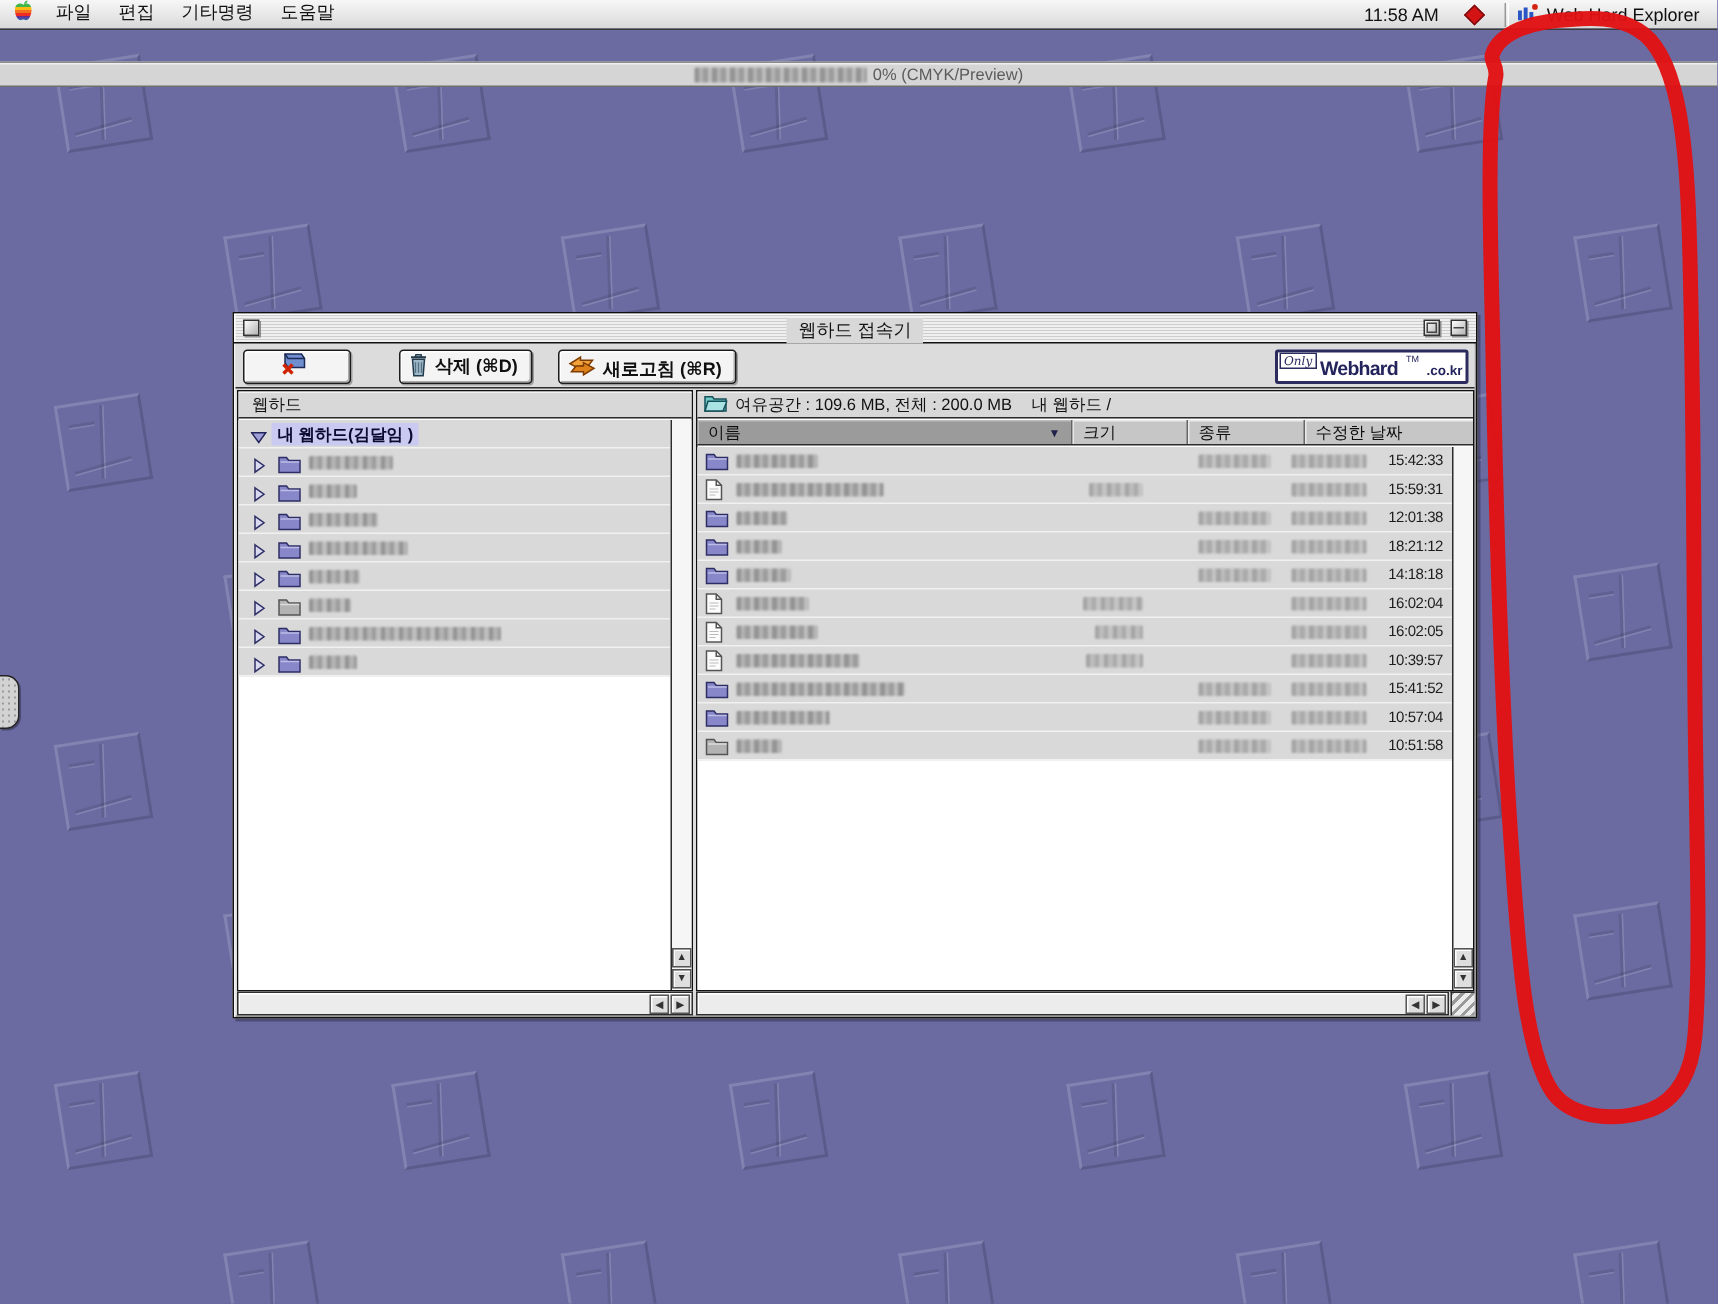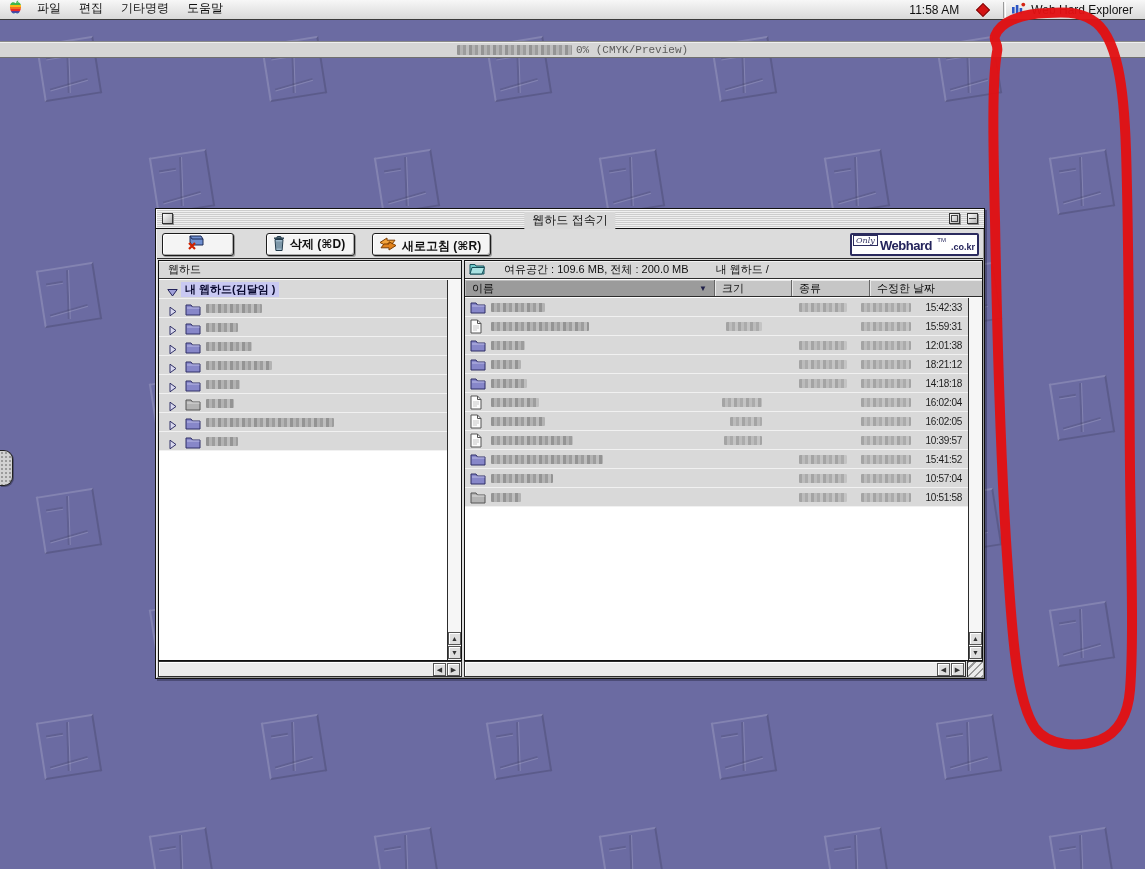--- a/index.html
+++ b/index.html
@@ -25,21 +25,21 @@
              transform:rotate(45deg); margin:0 10px; }
   .mb-divider { width:3px; height:16px; border-left:1px solid #9a9a9a; border-right:1px solid #fff; margin:0 5px; }
   .app-switcher { display:flex; align-items:center; gap:5px; font-size:12px; color:#101010; padding-right:12px; }
 
   
   .psbar {
     position:absolute; top:41px; left:0; right:0; height:17px; z-index:5;
     background:#d5d5d5; border-top:1px solid #8a8a8a; border-bottom:1px solid #6f6f6f;
     box-shadow:inset 0 1px 0 #efefef;
     display:flex; align-items:center; justify-content:center; gap:4px;
-    font-size:11px; color:#5c5c5c;font-family:Liberation Mono, monospace;
+    font-size:11px; color:#5c5c5c;
   }
 
   
   .desktop { position:absolute; left:0; top:20px; right:0; bottom:0; z-index:1; }
   .mtile { position:absolute; width:58px; height:58px; transform:rotate(-9deg);
     border:2px solid;
     border-color:rgba(255,255,255,0.16) rgba(0,0,0,0.14) rgba(0,0,0,0.14) rgba(255,255,255,0.16); }
   .mt-v { position:absolute; left:46%; top:4%; width:2px; height:90%; transform:rotate(7deg);
     border-left:2px solid rgba(0,0,0,0.10); border-right:1px solid rgba(255,255,255,0.16); }
   .mt-s { position:absolute; left:10%; bottom:18%; width:72%; height:2px; transform:rotate(-7deg);
@@ -105,21 +105,21 @@
   .tri { position:absolute; left:8px; top:4px; width:11px; height:11px; }
   .ticon { position:absolute; left:26px; top:3px; }
   .lp-vscroll { position:absolute; top:19px; right:0; width:14px; bottom:0;
     background:#f6f6f6; border-left:1px solid #2c2c2c; }
 
   
   .right-panel { position:absolute; left:308px; top:51px; right:1px; bottom:17px;
     background:#fff; border:1px solid #111; }
   .rp-info { position:absolute; top:0; left:0; right:0; height:18px;
     background:#d8d8d8; border-bottom:1px solid #2c2c2c; box-shadow:inset 0 1px 0 #f2f2f2;
-    display:flex; align-items:center; gap:19px; padding-left:4px; font-size:11px; color:#111; white-space:nowrap; }
+    display:flex; align-items:center; gap:5px; padding-left:4px; font-size:11px; color:#111; white-space:nowrap; }
   .rp-path { margin-left:8px; }
   .rp-headers { position:absolute; top:19px; left:0; right:0; height:17px; border-bottom:1px solid #2c2c2c; }
   .col-h { position:absolute; top:0; bottom:0; display:flex; align-items:center;
     padding-left:7px; font-size:11px; color:#0d0d0d; background:#c6c6c6;
     border-right:1px solid #666; box-shadow:inset 1px 1px 0 #e9e9e9; }
   .col-h.c-name { left:0; width:250px; background:#9b9b9b; box-shadow:inset 1px 1px 0 #bdbdbd; }
   .col-h.c-size { left:250px; width:77px; }
   .col-h.c-type { left:327px; width:78px; }
   .col-h.c-date { left:405px; right:0; border-right:none; }
   .sort-glyph { position:absolute; right:7px; top:4px; font-size:8px; color:#20204a; line-height:9px; }

